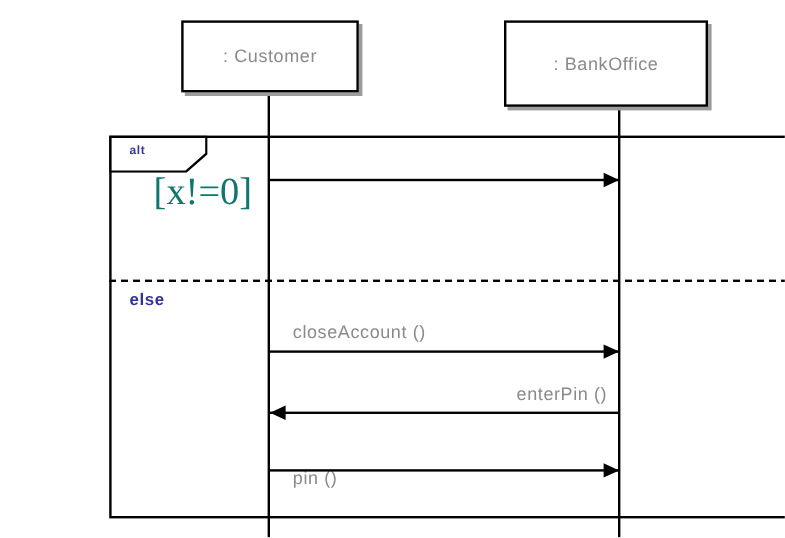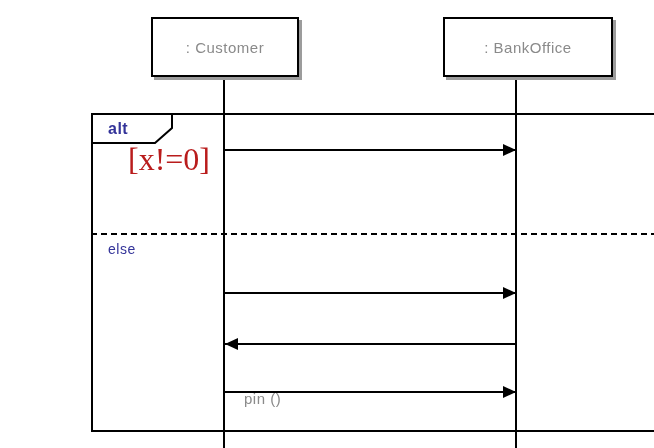--- a/index.html
+++ b/index.html
@@ -40,40 +40,40 @@
     box-sizing:border-box;
     border:2px solid var(--line);
     z-index:2;
   }
   .pentagon{
     position:absolute;left:-2px;top:-2px;width:82px;height:31px;
   }
   .operator-label{
     position:absolute;left:15px;top:5px;
     color:var(--operator-blue);
-    font-size:16px;font-weight:bold;
+    font-size:10px;font-weight:bold;
     letter-spacing:0.5px;
   }
   .guard{
     position:absolute;left:82px;top:141px;
     font-family:"Liberation Serif", serif;
     font-size:32px;
-    color:#b91c1c;
+    color:#0f766e;
     z-index:4;
     white-space:nowrap;
   }
   .separator{
     position:absolute;left:45px;top:233px;width:572px;height:2px;
     background:repeating-linear-gradient(90deg,#000 0 6px,transparent 6px 10px);
     z-index:2;
   }
   .else-label{
     position:absolute;left:62px;top:241px;
     color:var(--operator-blue);
-    font-size:14px;font-weight:normal;
+    font-size:14px;font-weight:bold;
     letter-spacing:0.5px;
     z-index:3;
   }
   .msg-line{
     position:absolute;left:179px;width:290px;height:2px;
     background:var(--line);
     z-index:3;
   }
   .arrow-right{
     position:absolute;left:457px;width:0;height:0;
@@ -99,21 +99,21 @@
   }
 </style>
 </head>
 <body>
 
 <div id="stage">
 
   <div class="obj-box" style="left:105px;top:17px;width:148px;height:60px;">
     <span>: Customer</span>
   </div>
-  <div class="obj-box" style="left:397px;top:17px;width:170px;height:60px;">
+  <div class="obj-box" style="left:374px;top:17px;width:170px;height:72px;">
     <span>: BankOffice</span>
   </div>
 
   <div class="lifeline" style="left:177px;top:77px;height:371px;"></div>
   <div class="lifeline" style="left:469px;top:77px;height:371px;"></div>
 
   <div class="fragment">
     <svg class="pentagon" viewBox="0 0 82 31">
       <polygon points="1,1 81,1 81,15 64,30 1,30" fill="#ffffff" stroke="#000000" stroke-width="2"></polygon>
     </svg>
@@ -121,23 +121,25 @@
   </div>
 
   <span class="guard">[x!=0]</span>
 
   <div class="separator"></div>
   <span class="else-label">else</span>
 
   <div class="msg-line" style="top:149px;"></div>
   <div class="arrow-right" style="top:144px;"></div>
 
+  <span class="msg-label" style="left:198px;top:269px;">closeAccount ()</span>
   <div class="msg-line" style="top:292px;"></div>
   <div class="arrow-right" style="top:287px;"></div>
 
+  <span class="msg-label" style="left:352px;top:320px;width:108px;text-align:right;">enterPin ()</span>
   <div class="msg-line" style="top:343px;"></div>
   <div class="arrow-left" style="top:338px;"></div>
 
   <span class="msg-label" style="left:198px;top:390px;">pin ()</span>
   <div class="msg-line" style="top:391px;"></div>
   <div class="arrow-right" style="top:386px;"></div>
 
 </div>
 
 </body></html>

